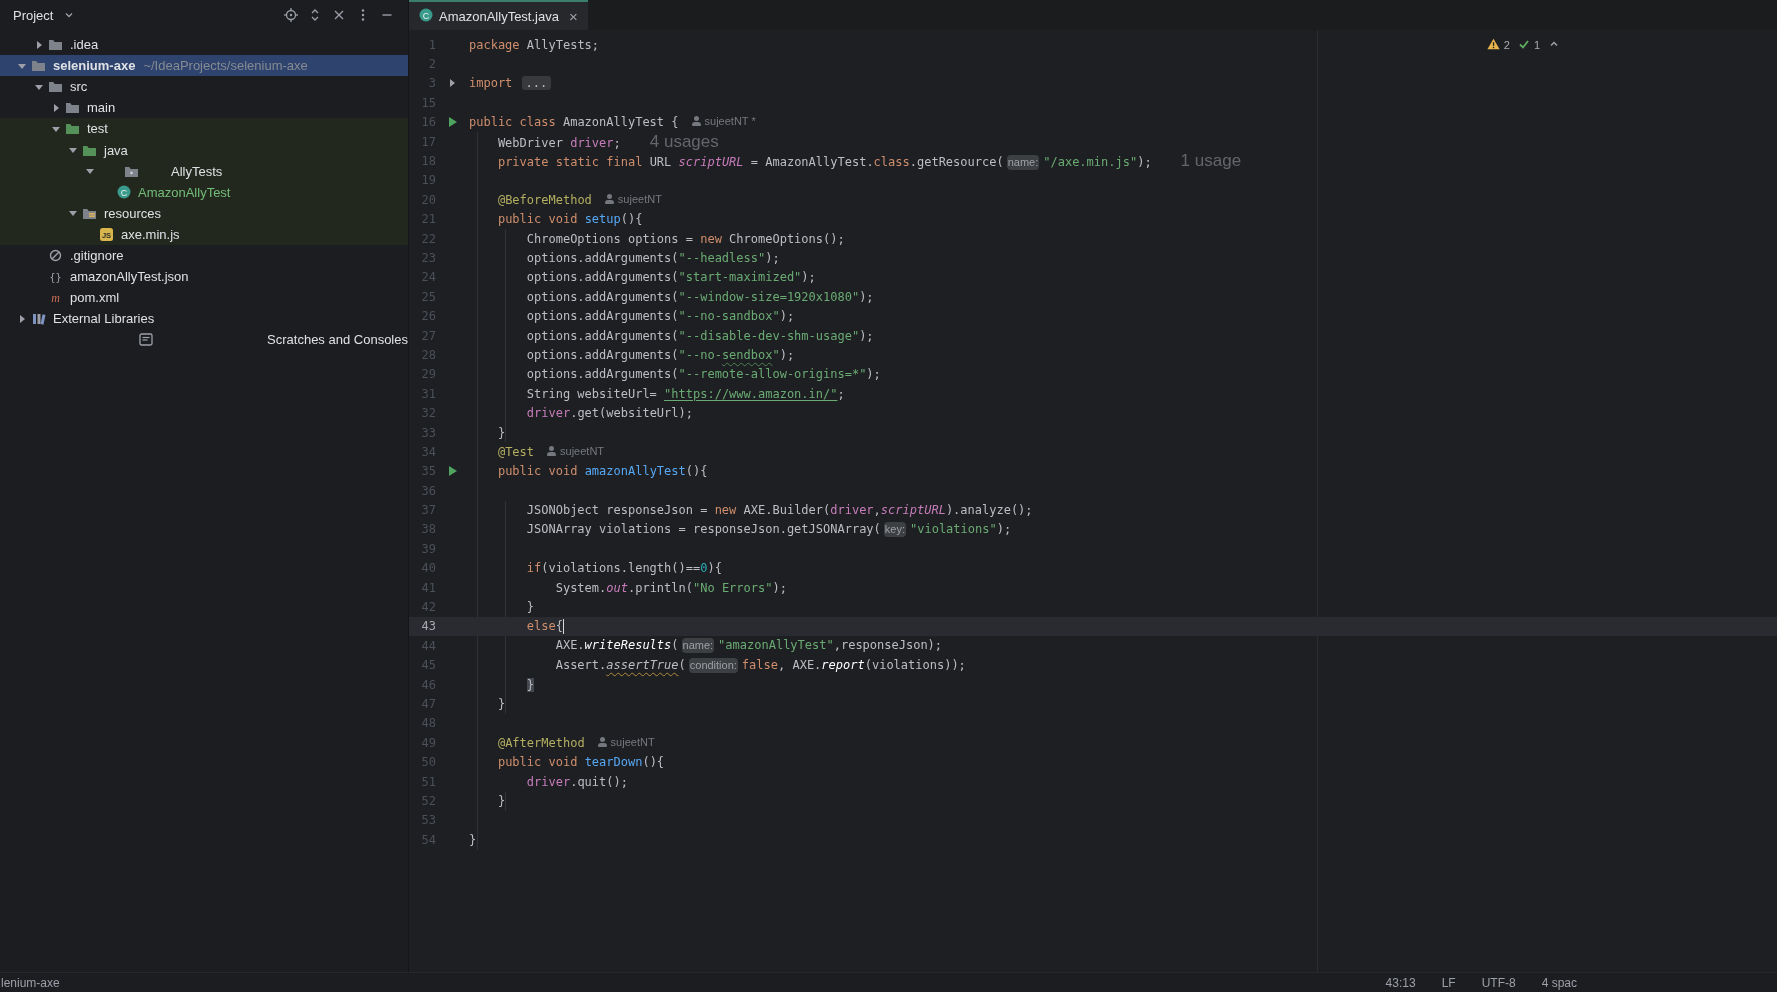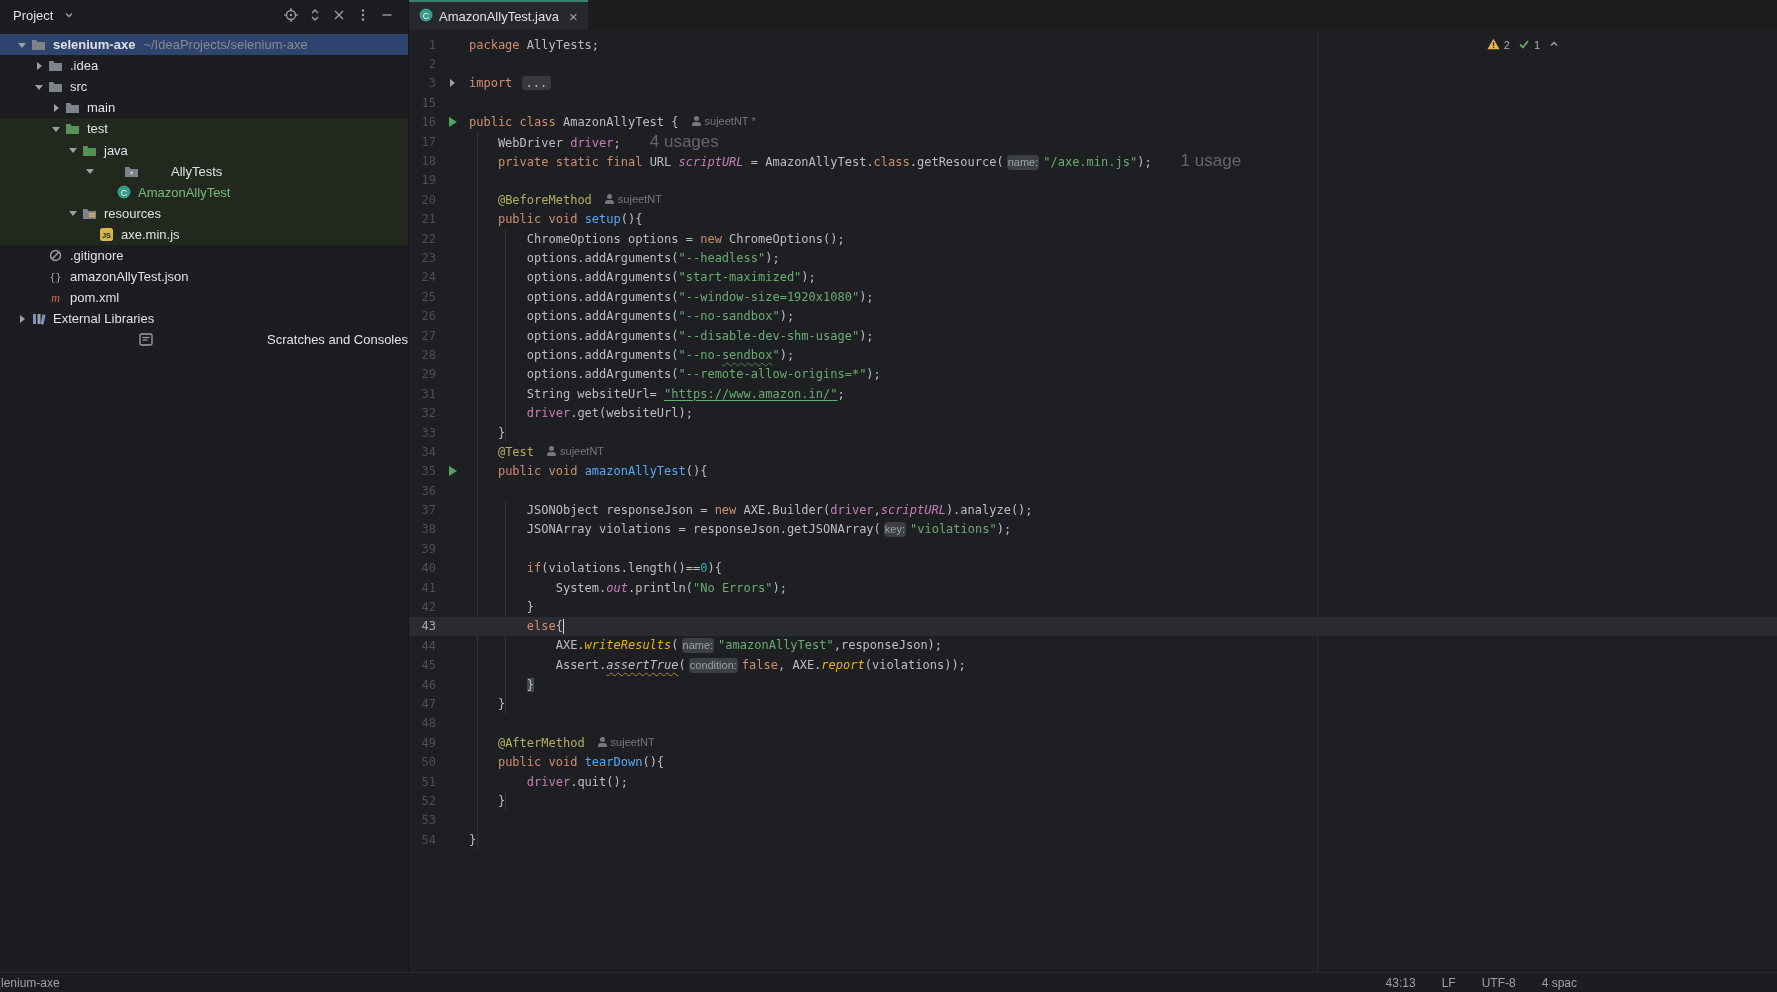--- a/index.html
+++ b/index.html
@@ -43,21 +43,21 @@
   .fold-ch{width:0;height:0;border-top:4px solid transparent;border-bottom:4px solid transparent;border-left:5px solid #9da0a8}
   .ctext{white-space:pre;color:#bcbec4}
   .tk-kw{color:#cf8e6d}
   .tk-txt{color:#bcbec4}
   .tk-str{color:#6aab73}
   .tk-strlink{color:#6aab73;text-decoration:underline;text-underline-offset:2px}
   .tk-strwarn{color:#6aab73;text-decoration:underline wavy #4e8052 1px;text-underline-offset:3px}
   .tk-field{color:#c77dbb}
   .tk-sfield{color:#c77dbb;font-style:italic}
   .tk-method{color:#56a8f5}
-  .tk-smethod{color:#eab308;font-style:italic}
+  .tk-smethod{color:#ffffff;font-style:italic}
   .tk-smethodwarn{color:#bcbec4;font-style:italic;text-decoration:underline wavy #b28b3e 1px;text-underline-offset:3px}
   .tk-num{color:#2aacb8}
   .tk-ann{color:#b3ae60}
   .tk-brace{background:#43474e}
   .tk-fold{background:#37393d;color:#bcbec4;border-radius:3px;padding:0 4px;margin-left:2px}
   .tk-inlay{font-family:"Liberation Sans",sans-serif;font-size:11px;color:#9da0a6;background:#3d4043;border-radius:4px;padding:1px 1px;margin:0 4px 0 3px;display:inline-block;line-height:13px}
   .tk-hint{font-family:"Liberation Sans",sans-serif;font-size:17px;color:#63666b;margin-left:29px}
   .tk-author{font-family:"Liberation Sans",sans-serif;font-size:11px;color:#75797f;margin-left:13px;display:inline-flex;align-items:center;gap:4px}
   .person-icon{display:inline-block;width:9px;height:10px;position:relative}
   .person-icon::before{content:"";position:absolute;top:0;left:2px;width:5px;height:5px;border-radius:50%;background:#75797f}
@@ -119,38 +119,38 @@
               </svg>
             </span>
             <span class="hicon">
               <svg width="16" height="16">
                 <line x1="3.5" y1="8" x2="12.5" y2="8" stroke="#9da0a8" stroke-width="1.4"></line>
               </svg>
             </span>
           </span>
       </div>
       <div class="tree">
+          <div class="tree-row" style="padding-left: 31px;">
+            <span class="chev right"></span>
+            <span class="tree-icon">
+              <svg width="15" height="13">
+                <path d="M1 2 h4.2 l1.5 2 H14 v8 H1 z" fill="#7e828b"></path>
+              </svg>
+            </span>
+            <span class="tree-label">.idea</span>
+          </div>
           <div class="tree-row selected" style="padding-left: 14px;">
             <span class="chev down"></span>
             <span class="tree-icon">
               <svg width="15" height="13">
                 <path d="M1 2 h4.2 l1.5 2 H14 v8 H1 z" fill="#7e828b"></path>
               </svg>
             </span>
             <span class="tree-label bold">selenium-axe</span>
             <span class="tree-suffix">~/IdeaProjects/selenium-axe</span>
-          </div>
-          <div class="tree-row" style="padding-left: 31px;">
-            <span class="chev right"></span>
-            <span class="tree-icon">
-              <svg width="15" height="13">
-                <path d="M1 2 h4.2 l1.5 2 H14 v8 H1 z" fill="#7e828b"></path>
-              </svg>
-            </span>
-            <span class="tree-label">.idea</span>
           </div>
           <div class="tree-row" style="padding-left: 31px;">
             <span class="chev down"></span>
             <span class="tree-icon">
               <svg width="15" height="13">
                 <path d="M1 2 h4.2 l1.5 2 H14 v8 H1 z" fill="#7e828b"></path>
               </svg>
             </span>
             <span class="tree-label">src</span>
           </div>

